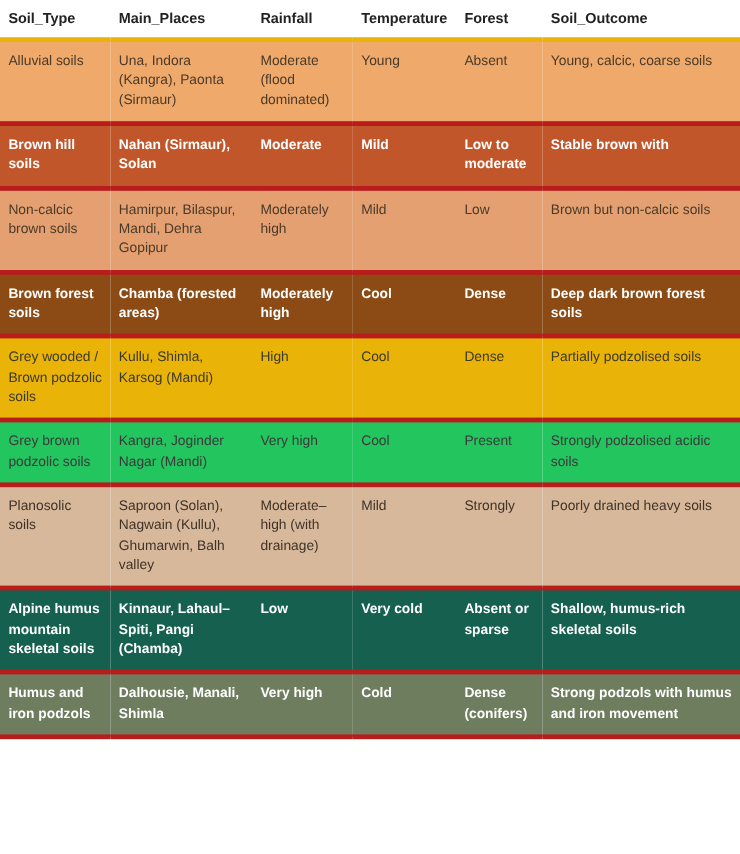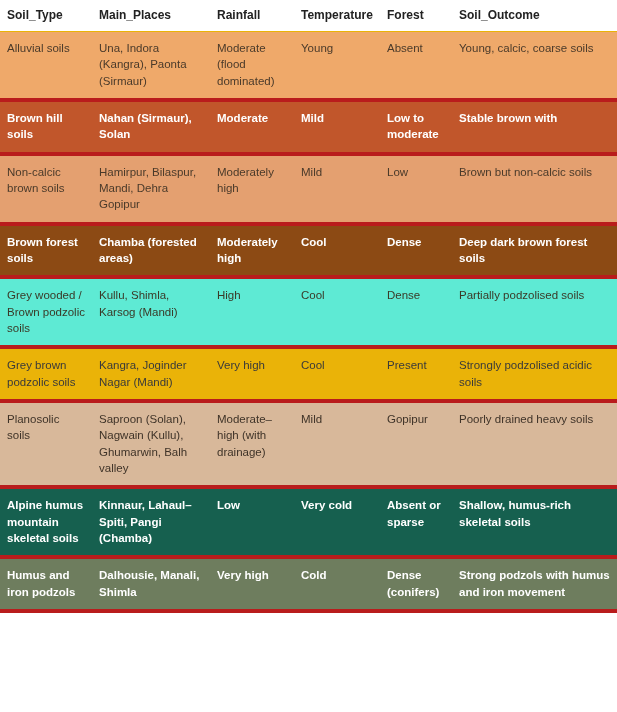--- a/index.html
+++ b/index.html
@@ -21,21 +21,21 @@
     font-size: 11.5px;
   }
   table.soil-table th {
     text-align: left;
     vertical-align: top;
     font-weight: bold;
     font-size: 12px;
     color: #222222;
     padding: 8px 7px 9px 7px;
     background: #ffffff;
-    border-bottom: 1px solid #eab308;
+    border-bottom: 4px solid #eab308;
   }
   table.soil-table td {
     vertical-align: top;
     padding: 8px 7px 9px 7px;
     line-height: 1.42;
     border-bottom: 4px solid #b91c1c;
   }
   
   col.c0 { width: 92px; }
   col.c1 { width: 118px; }
@@ -94,42 +94,42 @@
         <td>Brown but non-calcic soils</td>
       </tr>
       <tr class="row-bold" style="background: rgb(140, 74, 20); color: rgb(255, 255, 255);">
         <td>Brown forest soils</td>
         <td>Chamba (forested areas)</td>
         <td>Moderately high</td>
         <td>Cool</td>
         <td>Dense</td>
         <td>Deep dark brown forest soils</td>
       </tr>
-      <tr style="background: #5eead4; color: rgb(58, 58, 40); margin-top: 43px;">
+      <tr style="background: #eab308; color: rgb(58, 58, 40); margin-top: 43px;">
         <td>Grey wooded / Brown podzolic soils</td>
         <td>Kullu, Shimla, Karsog (Mandi)</td>
         <td>High</td>
         <td>Cool</td>
         <td>Dense</td>
         <td>Partially podzolised soils</td>
       </tr>
-      <tr style="background: #eab308; color: rgb(58, 58, 58); padding-left: 36px;">
+      <tr style="background: #22c55e; color: rgb(58, 58, 58); padding-left: 36px;">
         <td>Grey brown podzolic soils</td>
         <td>Kangra, Joginder Nagar (Mandi)</td>
         <td>Very high</td>
         <td>Cool</td>
         <td>Present</td>
         <td>Strongly podzolised acidic soils</td>
       </tr>
       <tr style="background: rgb(216, 184, 154); color: rgb(63, 51, 40); border-radius: 25px;">
         <td>Planosolic soils</td>
         <td>Saproon (Solan), Nagwain (Kullu), Ghumarwin, Balh valley</td>
         <td>Moderate–high (with drainage)</td>
         <td>Mild</td>
-        <td>Gopipur</td>
+        <td>Strongly</td>
         <td>Poorly drained heavy soils</td>
       </tr>
       <tr class="row-bold" style="background: rgb(22, 96, 79); color: rgb(255, 255, 255);">
         <td>Alpine humus mountain skeletal soils</td>
         <td>Kinnaur, Lahaul–Spiti, Pangi (Chamba)</td>
         <td>Low</td>
         <td>Very cold</td>
         <td>Absent or sparse</td>
         <td>Shallow, humus-rich skeletal soils</td>
       </tr>

